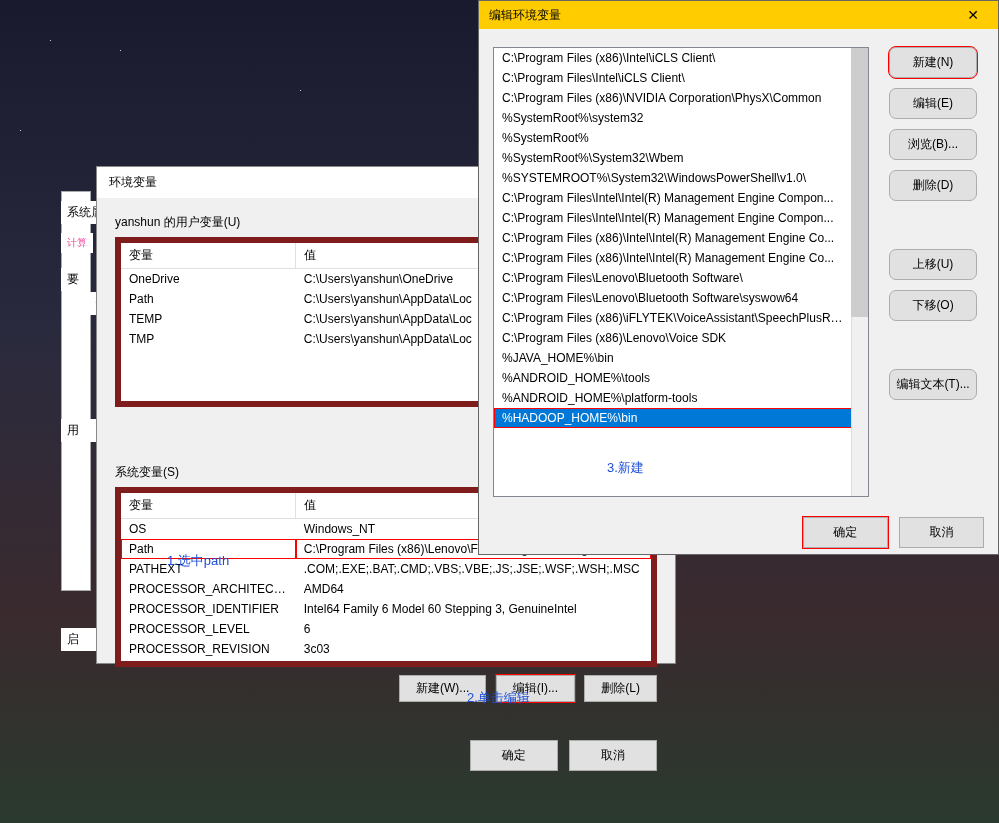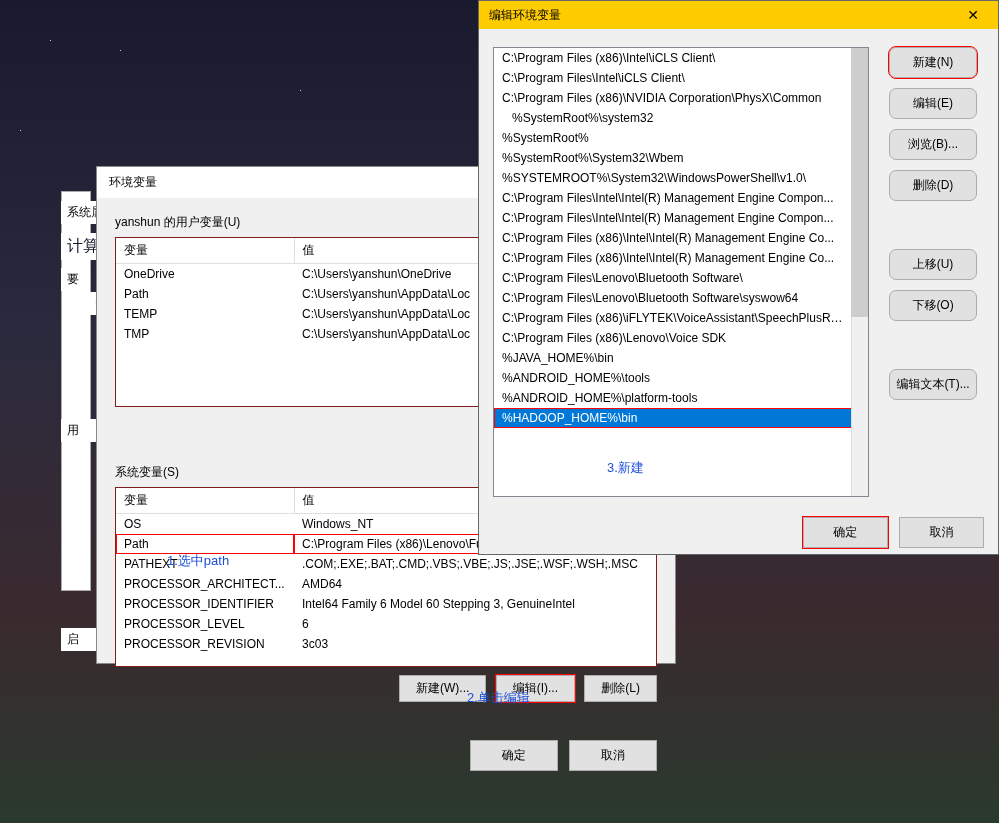--- a/index.html
+++ b/index.html
@@ -26,37 +26,37 @@
       width: 50px; height: 28px; background: #ffcc00;
       display: flex; align-items: center; justify-content: center;
       font-size: 14px; cursor: pointer; color: #000;
     }
     
     .bg-sys-dlg {
       position: absolute; top: 191px; left: 61px; width: 30px; height: 400px;
       background: #fff; border: 1px solid #aaa;
     }
     .bg-sys-tab { position:absolute; top:201px; left:61px; font-size:12px; color:#000; background:#fff; padding:3px 6px; }
-    .bg-calc { position:absolute; top:233px; left:61px; font-size:16px; color:#0f172a; background:#fff; padding:3px 6px; }
+    .bg-calc { position:absolute; top:233px; left:61px; font-size:10px; color:#ec4899; background:#fff; padding:3px 6px; }
     .bg-yao { position:absolute; top:268px; left:61px; font-size:12px; color:#000; background:#fff; padding:3px 6px; }
     .bg-xing {position:absolute; top:292px; left:90px; font-size:12px; color:#000; background:#fff; padding:3px 6px;}
     .bg-yong {position:absolute; top:419px; left:61px; width:35px; font-size:12px; color:#000; background:#fff; padding:3px 6px;}
     .bg-qi {position:absolute; top:628px; left:61px; width:35px; font-size:12px; color:#000; background:#fff; padding:3px 6px;}
 
     
     .env-dlg {
       position: absolute; top: 166px; left: 96px; width: 580px; height: 498px;
       background: #f0f0f0; border: 1px solid #888;
     }
     .env-title { padding: 7px 12px; background:#fff; font-size:12px; }
     .env-body { padding: 16px 18px 10px 18px; }
     .section { margin-bottom: 16px; }
     .section-label { font-size: 12px; margin-bottom: 6px; }
     .var-table {
-      border: 1px solid #7f1d1d; background: #fff; height: 170px; overflow-y: auto;
+      border: 6px solid #7f1d1d; background: #fff; height: 170px; overflow-y: auto;
     }
     .var-table table { width: 100%; border-collapse: collapse; }
     .var-table th {
       text-align: left; font-weight: normal; background: #fff;
       border-bottom: 1px solid #e0e0e0; border-right: 1px solid #e0e0e0;
       padding: 4px 8px; font-size: 12px;
     }
     .var-table td { padding: 3px 8px; font-size: 12px; white-space: nowrap; overflow: hidden; text-overflow: ellipsis; max-width: 1px; }
     .var-table tr.selected td { outline: 1px solid red; outline-offset: -1px; }
     .btn-row { text-align: right; margin-top: 8px; }
@@ -215,21 +215,21 @@
     <div class="close-x red">
       <span>✕</span>
     </div>
   </div>
   <div class="edit-body">
     <div class="path-list">
       <div id="path-items">
           <div class="path-item" style="width: 360px;">C:\Program Files (x86)\Intel\iCLS Client\</div>
           <div class="path-item" style="width: 360px;">C:\Program Files\Intel\iCLS Client\</div>
           <div class="path-item" style="width: 360px;">C:\Program Files (x86)\NVIDIA Corporation\PhysX\Common</div>
-          <div class="path-item" style="width: 360px; margin-left: 10px;">%SystemRoot%\system32</div>
+          <div class="path-item" style="width: 360px;">%SystemRoot%\system32</div>
           <div class="path-item" style="width: 360px;">%SystemRoot%</div>
           <div class="path-item" style="width: 360px;">%SystemRoot%\System32\Wbem</div>
           <div class="path-item" style="width: 360px;">%SYSTEMROOT%\System32\WindowsPowerShell\v1.0\</div>
           <div class="path-item" style="width: 360px;">C:\Program Files\Intel\Intel(R) Management Engine Compon...</div>
           <div class="path-item" style="width: 360px;">C:\Program Files\Intel\Intel(R) Management Engine Compon...</div>
           <div class="path-item" style="width: 360px;">C:\Program Files (x86)\Intel\Intel(R) Management Engine Co...</div>
           <div class="path-item" style="width: 360px;">C:\Program Files (x86)\Intel\Intel(R) Management Engine Co...</div>
           <div class="path-item" style="width: 360px;">C:\Program Files\Lenovo\Bluetooth Software\</div>
           <div class="path-item" style="width: 360px;">C:\Program Files\Lenovo\Bluetooth Software\syswow64</div>
           <div class="path-item" style="width: 360px;">C:\Program Files (x86)\iFLYTEK\VoiceAssistant\SpeechPlusRu...</div>

